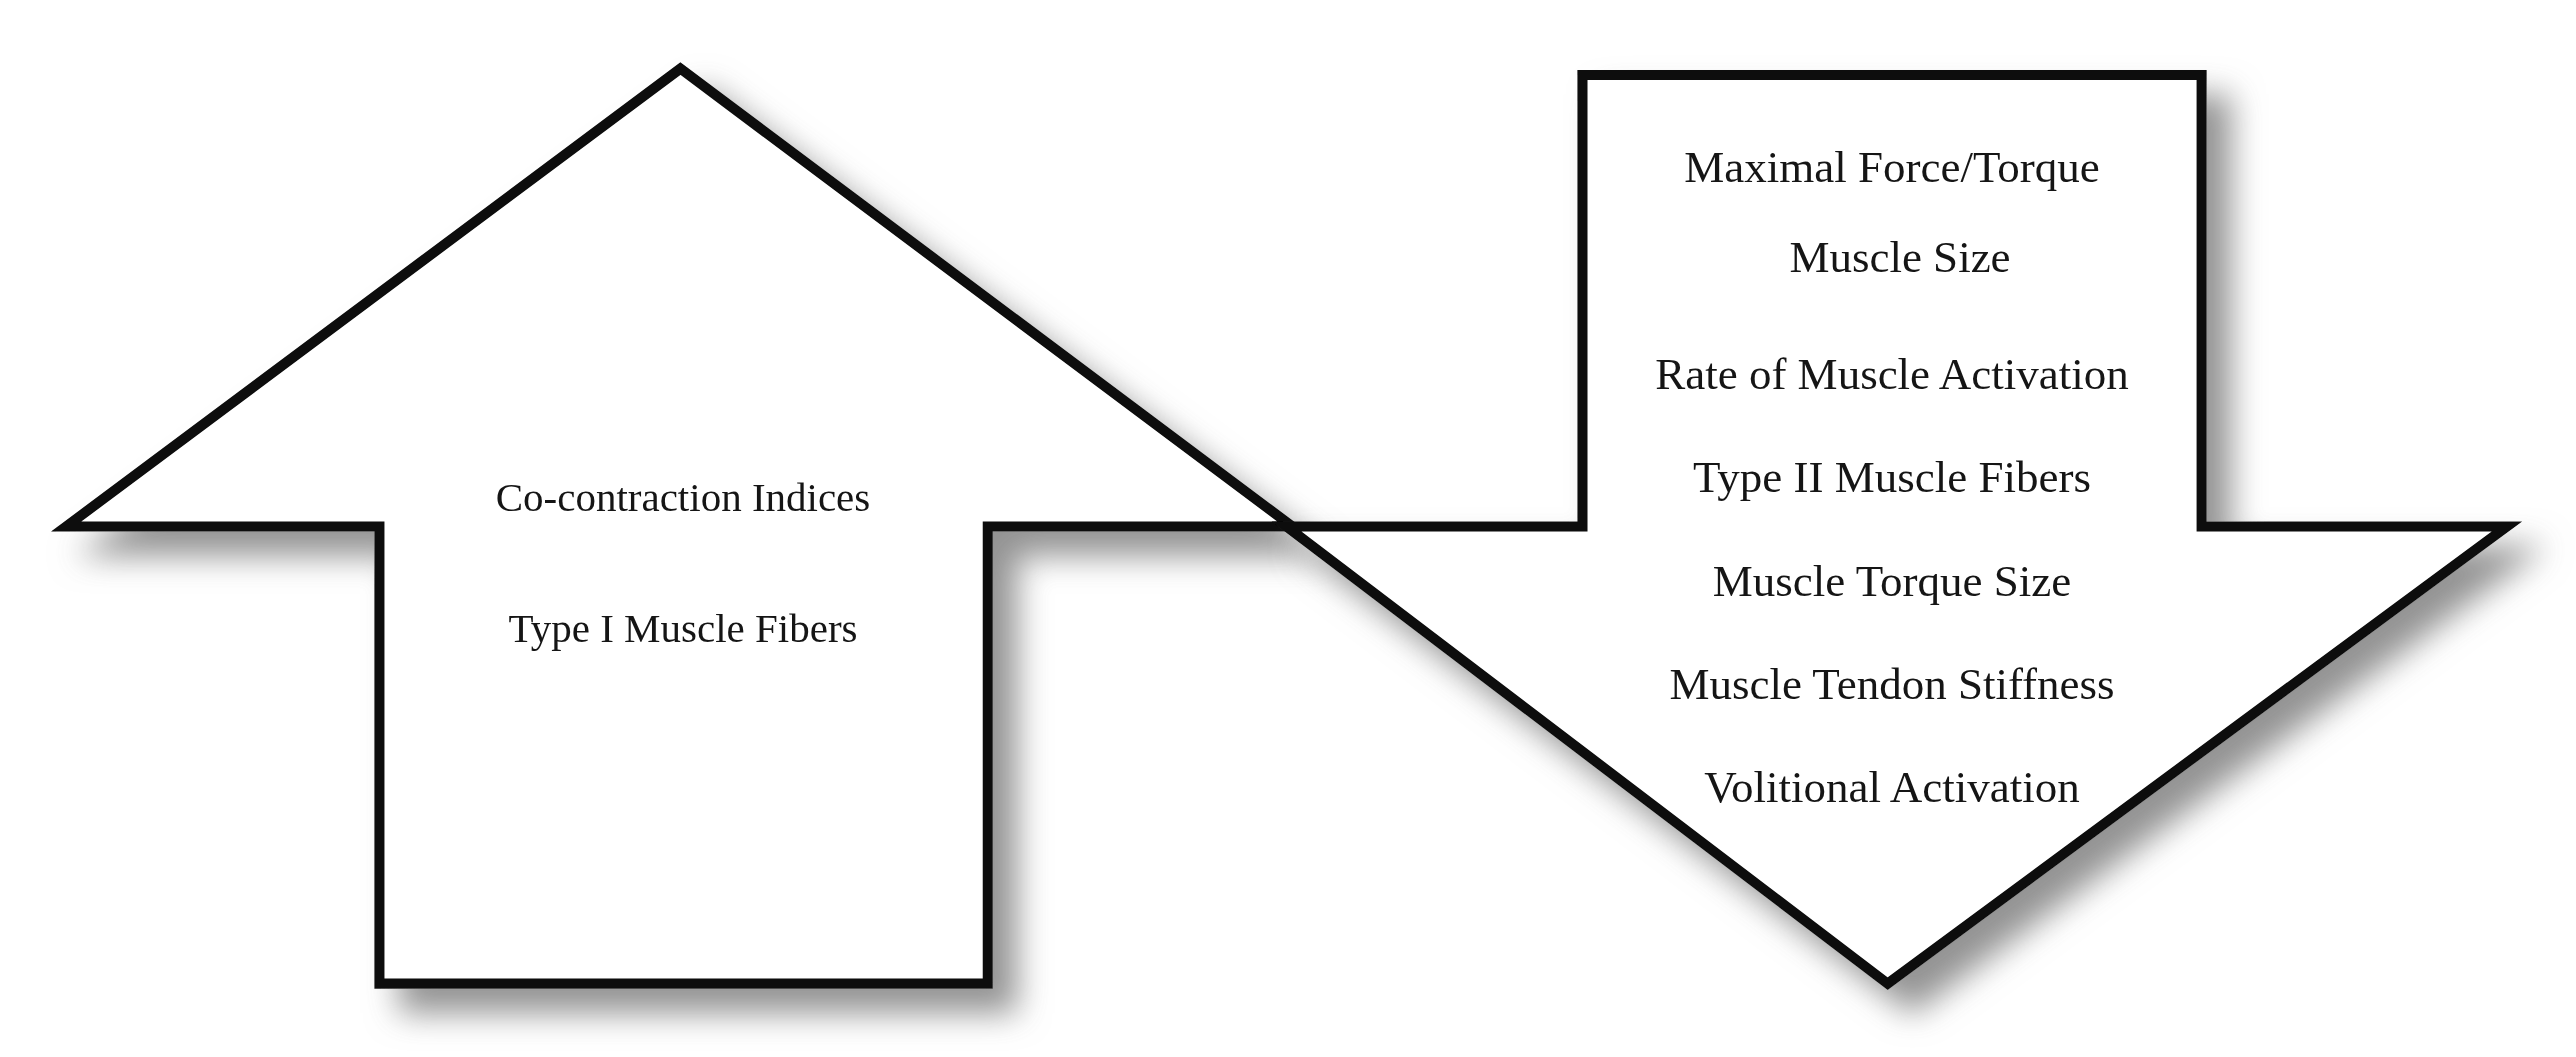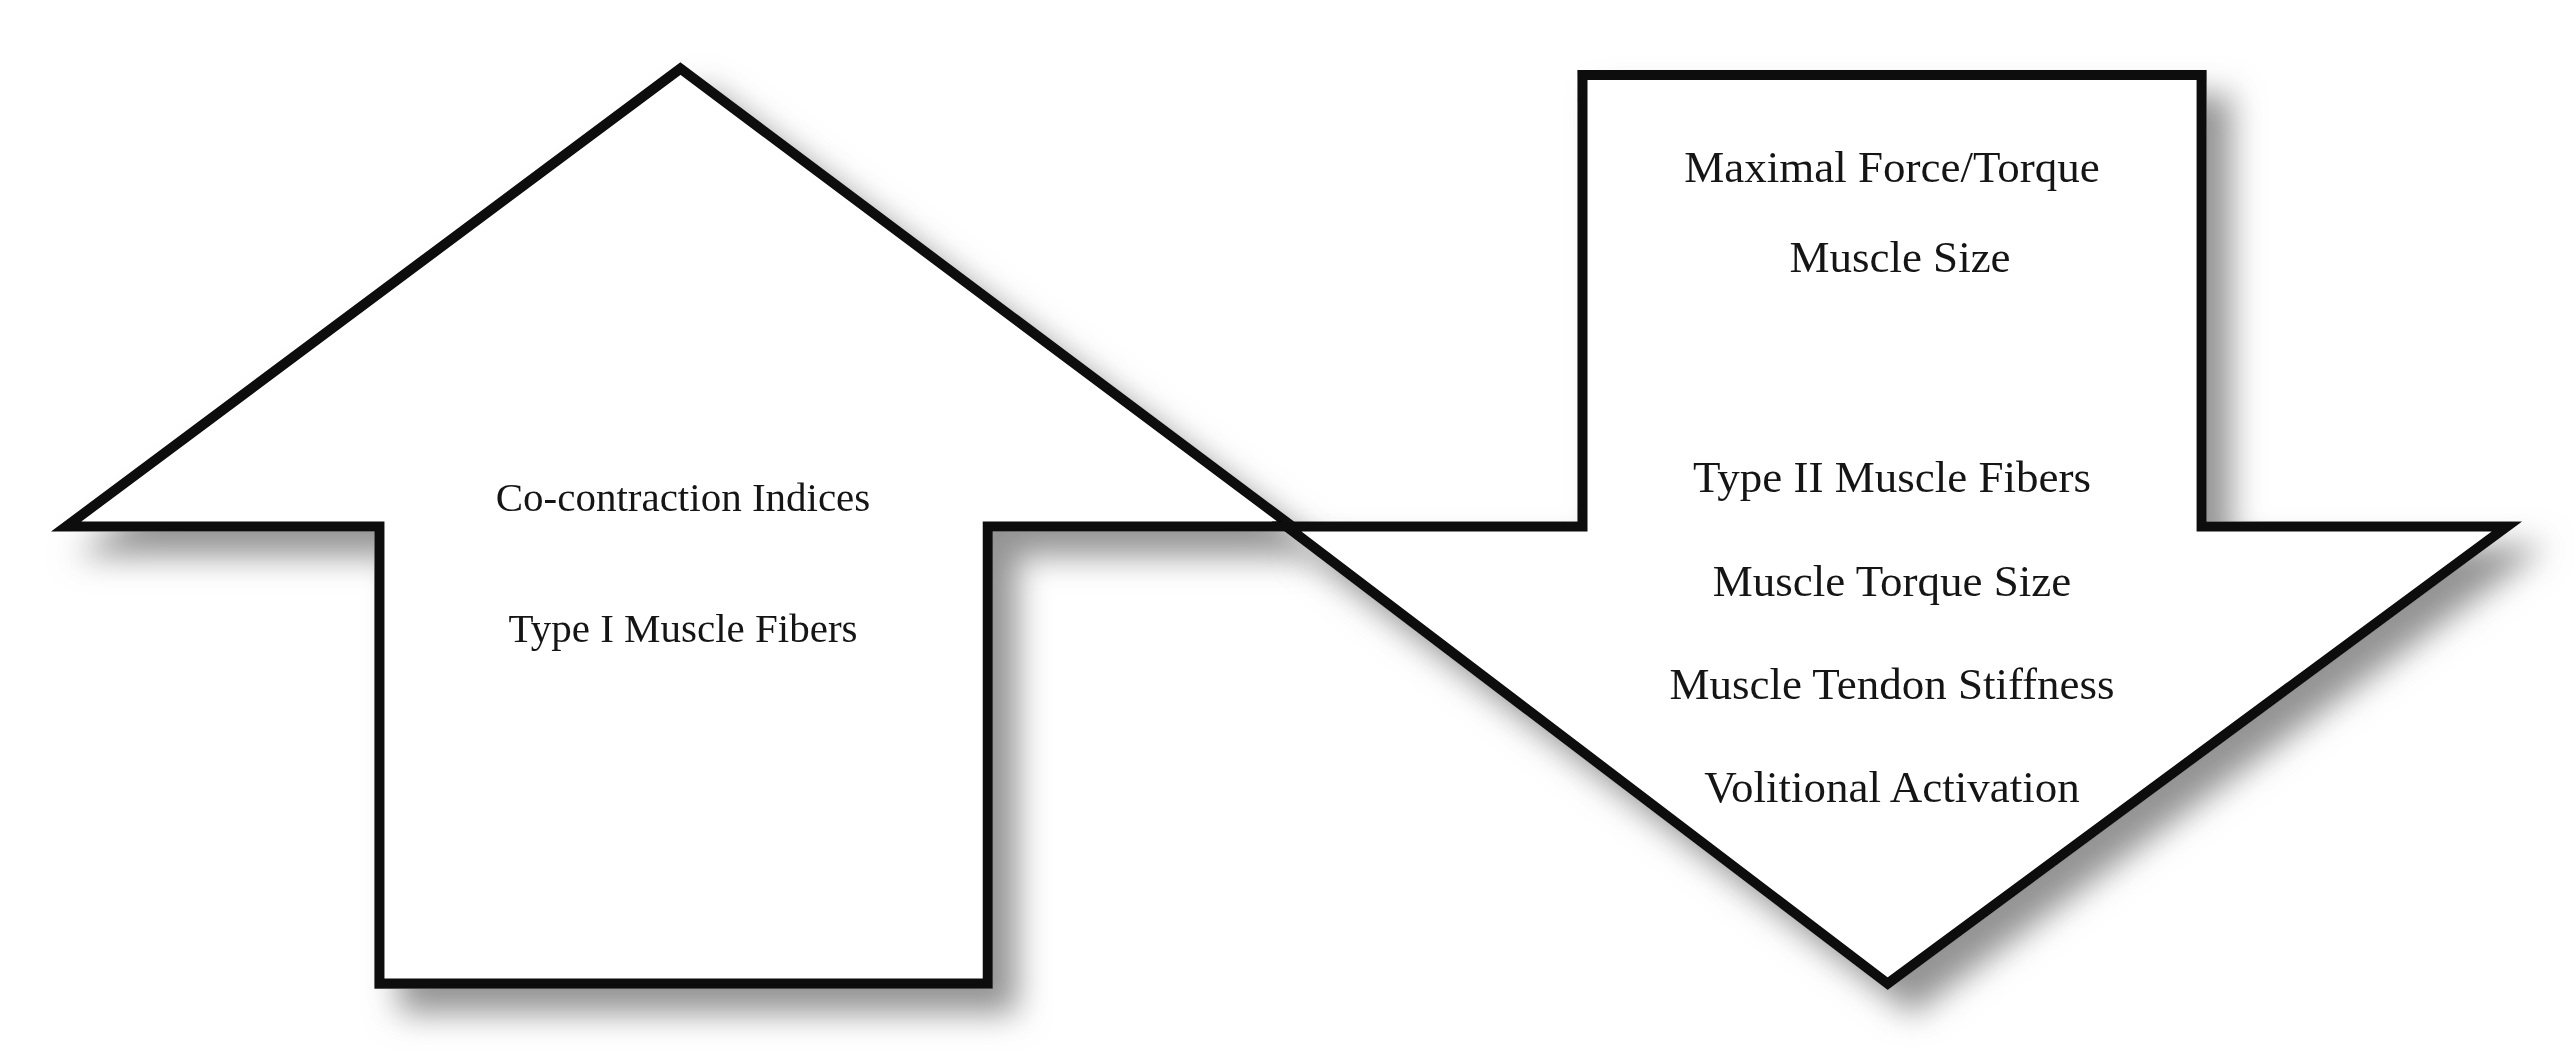--- a/index.html
+++ b/index.html
@@ -91,20 +91,21 @@
   <div class="label-layer">
 
     <div class="txt up-label" style="left:683px; top:477px;">Co-contraction Indices</div>
 
     <div class="txt up-label" style="left:683px; top:608px;">Type I Muscle Fibers</div>
 
     <div class="txt down-label" style="left:1892px; top:145px;">Maximal Force/Torque</div>
 
     <div class="txt down-label" style="left:1892px; top:235px;margin-left:8px;">Muscle Size</div>
 
+    <div class="txt down-label" style="left:1892px; top:352px;">Rate of Muscle Activation</div>
 
     <div class="txt down-label" style="left:1892px; top:455px;">Type II Muscle Fibers</div>
 
     <div class="txt down-label" style="left:1892px; top:559px;">Muscle Torque Size</div>
 
     <div class="txt down-label" style="left:1892px; top:662px;">Muscle Tendon Stiffness</div>
 
     <div class="txt down-label" style="left:1892px; top:765px;">Volitional Activation</div>
 
   </div>

